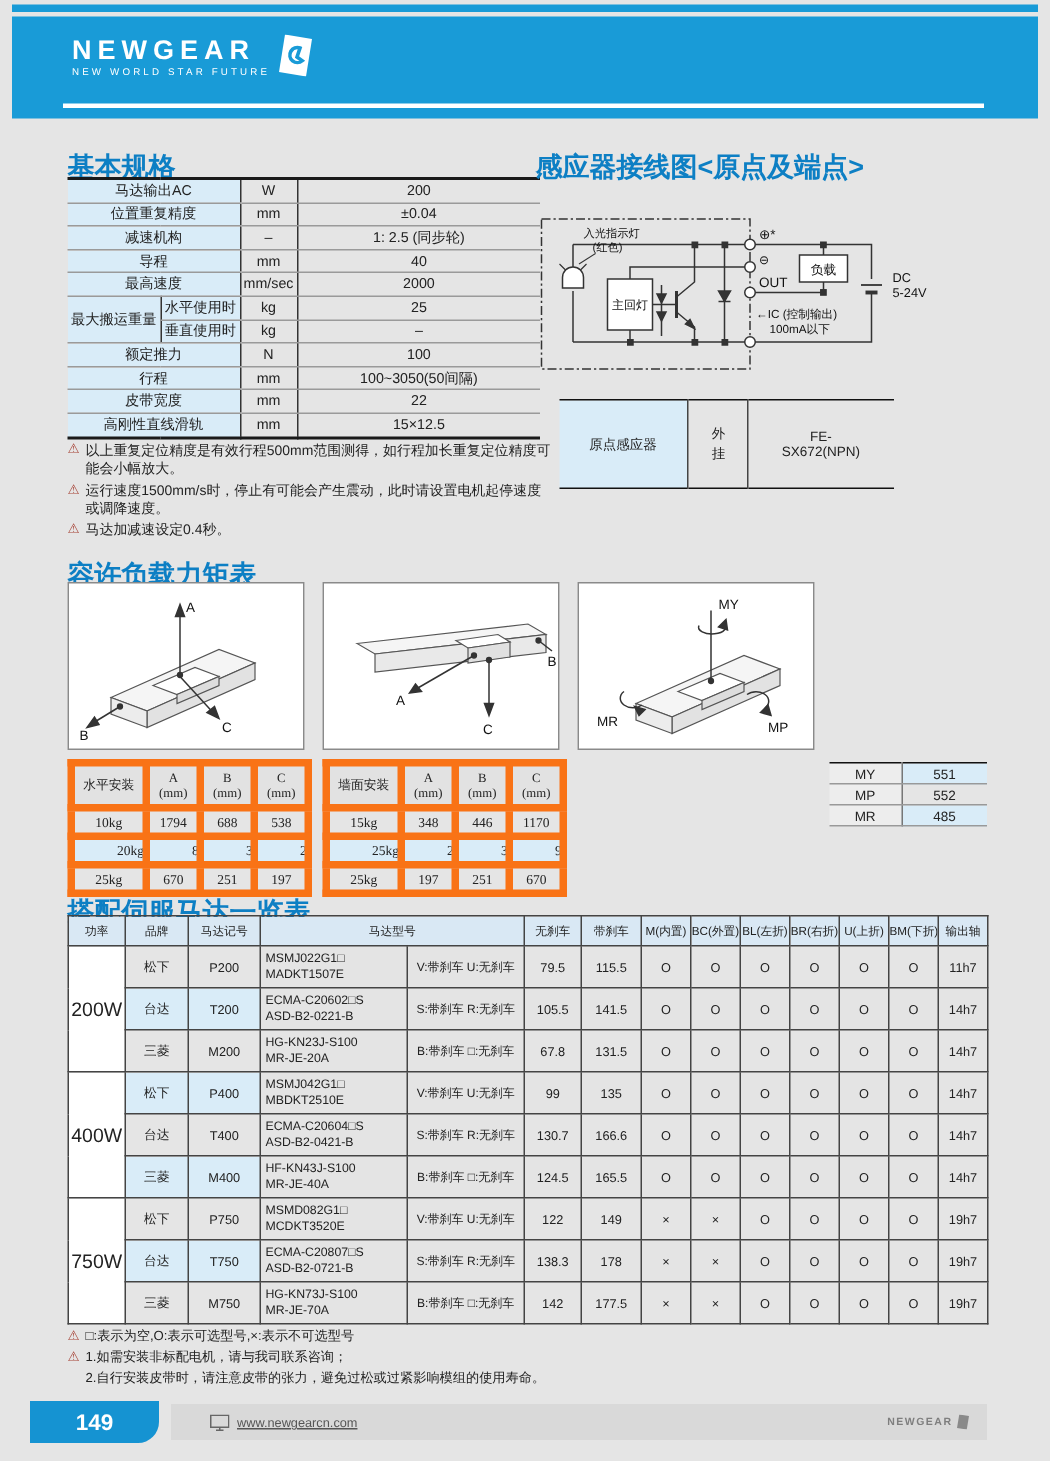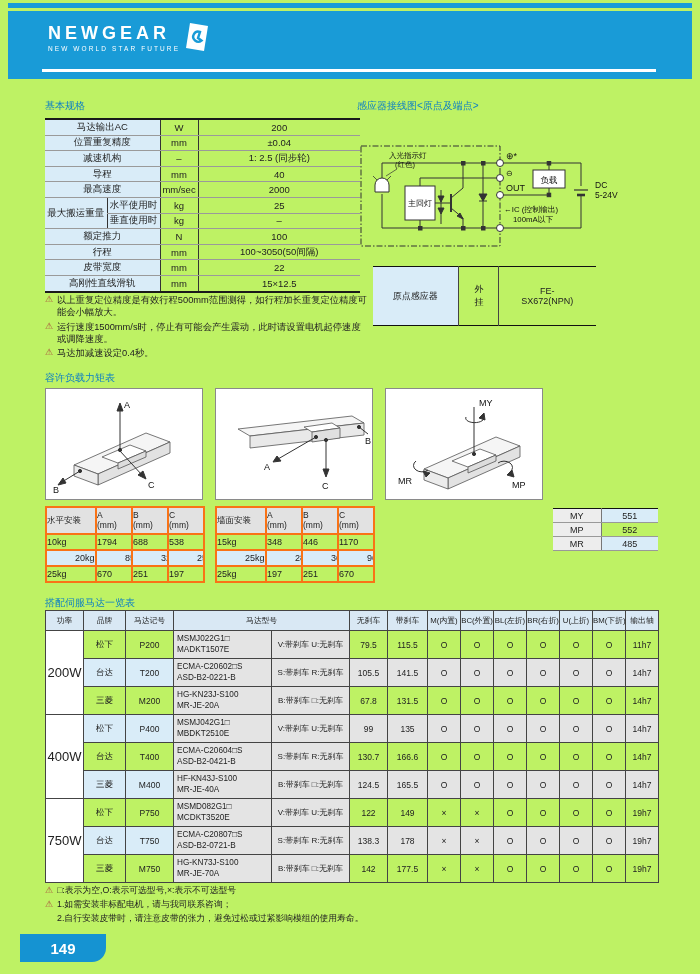--- a/index.html
+++ b/index.html
@@ -1,28 +1,28 @@
 <!DOCTYPE html>
 <html><head>
 <meta charset="utf-8">
 <style>
   html,body{margin:0;padding:0;background:#fff;}
-  .page{position:relative;width:700px;height:974px;background:#bef264;overflow:hidden;
+  .page{position:relative;width:700px;height:974px;background:#e5e5e5;overflow:hidden;
         font-family:"Liberation Sans",sans-serif;color:#222;}
   .abs{position:absolute;}
 
   
   .topline{position:absolute;top:3px;left:8px;width:684px;height:5px;background:#199bd7;}
   .banner{position:absolute;top:11px;left:8px;width:684px;height:68px;background:#199bd7;}
   .logo-row{position:absolute;top:12px;left:40px;display:flex;align-items:flex-start;gap:6px;}
   .brand{color:#fff;font-weight:bold;font-size:18px;letter-spacing:4px;line-height:20px;}
   .tagline{color:#fff;font-size:6.5px;letter-spacing:2.1px;margin-top:2px;}
   .banner-line{position:absolute;left:34px;right:36px;bottom:7px;height:3px;background:#fff;}
 
-  .sec-title{position:absolute;font-size:10px;font-weight:normal;color:#0d7fc4;}
+  .sec-title{position:absolute;font-size:18px;font-weight:bold;color:#0d7fc4;}
 
   
   .spec{border-collapse:collapse;table-layout:fixed;width:315px;
         border-top:2px solid #1a1a1a;border-bottom:2px solid #1a1a1a;}
   .spec td{border-bottom:1px solid #9a9a9a;font-size:9.5px;height:14.6px;
            text-align:center;padding:0;overflow:hidden;white-space:nowrap;}
   .spec .lbl{background:#d9ecf8;}
   .spec .unit{border-left:1px solid #333;border-right:1px solid #333;}
   .spec .sub{border-left:1px solid #333;}
 
@@ -35,21 +35,21 @@
           border-top:1.5px solid #111;border-bottom:1.5px solid #111;}
   .stable td{font-size:9px;height:17px;text-align:center;padding:16px;border-left:1px solid #444;}
   .stable td:first-child{border-left:none;background:#d9ecf8;}
 
   
   .lbox{position:absolute;width:156px;height:110px;border:1px solid #8a8a8a;background:#fff;}
   svg text{fill:#111;}
 
   
   .mtab{border-collapse:collapse;table-layout:fixed;width:158px;}
-  .mtab th,.mtab td{border:2px solid #f97316;text-align:left;padding:0;overflow:hidden;}
+  .mtab th,.mtab td{border:5px solid #f97316;text-align:center;padding:0;overflow:hidden;font-family:Liberation Serif, serif;}
   .mtab th{background:#e2e2e2;font-weight:normal;font-size:8.5px;line-height:1.15;height:25px;}
   .mtab td{font-size:9px;height:14px;}
   .mtab tbody tr:nth-child(2) td{background:#d9ecf8;padding-left:28px;}
 
   
   .mytab{border-collapse:collapse;table-layout:fixed;width:105px;
          border-top:1.6px solid #111;border-bottom:1.6px solid #111;}
   .mytab td{font-size:9px;height:13px;text-align:center;border-bottom:1px solid #999;padding:0;}
   .mytab td:first-child{background:#ededed;border-right:1px solid #777;}
   .mytab tr:nth-child(odd) td:last-child{background:#d9ecf8;}
@@ -655,14 +655,28 @@
       <span class="warn">⚠</span>
       <span>1.如需安装非标配电机，请与我司联系咨询；</span>
     </div>
     <div class="note" style="font-size:8.8px;">
       <span class="noicon"></span>
       <span>2.自行安装皮带时，请注意皮带的张力，避免过松或过紧影响模组的使用寿命。</span>
     </div>
   </div>
 
   <div class="page-tab">149</div>
+  <div class="foot-bar">
+    <svg width="13" height="11" viewBox="0 0 13 11">
+      <rect x="0.5" y="0.5" width="12" height="8" fill="none" stroke="#666" stroke-width="1"></rect>
+      <line x1="4" y1="10.5" x2="9" y2="10.5" stroke="#666" stroke-width="1"></line>
+      <line x1="6.5" y1="8.5" x2="6.5" y2="10.5" stroke="#666" stroke-width="1"></line>
+    </svg>
+    <span class="foot-link">www.newgearcn.com</span>
+    <span class="foot-logo">
+      <span>NEWGEAR</span>
+      <svg width="8" height="10" viewBox="0 0 8 10">
+        <polygon points="1.5,0 8,1 6.5,10 0,9" fill="#8a8a8a"></polygon>
+      </svg>
+    </span>
+  </div>
 
 </div>
 
 </body></html>

